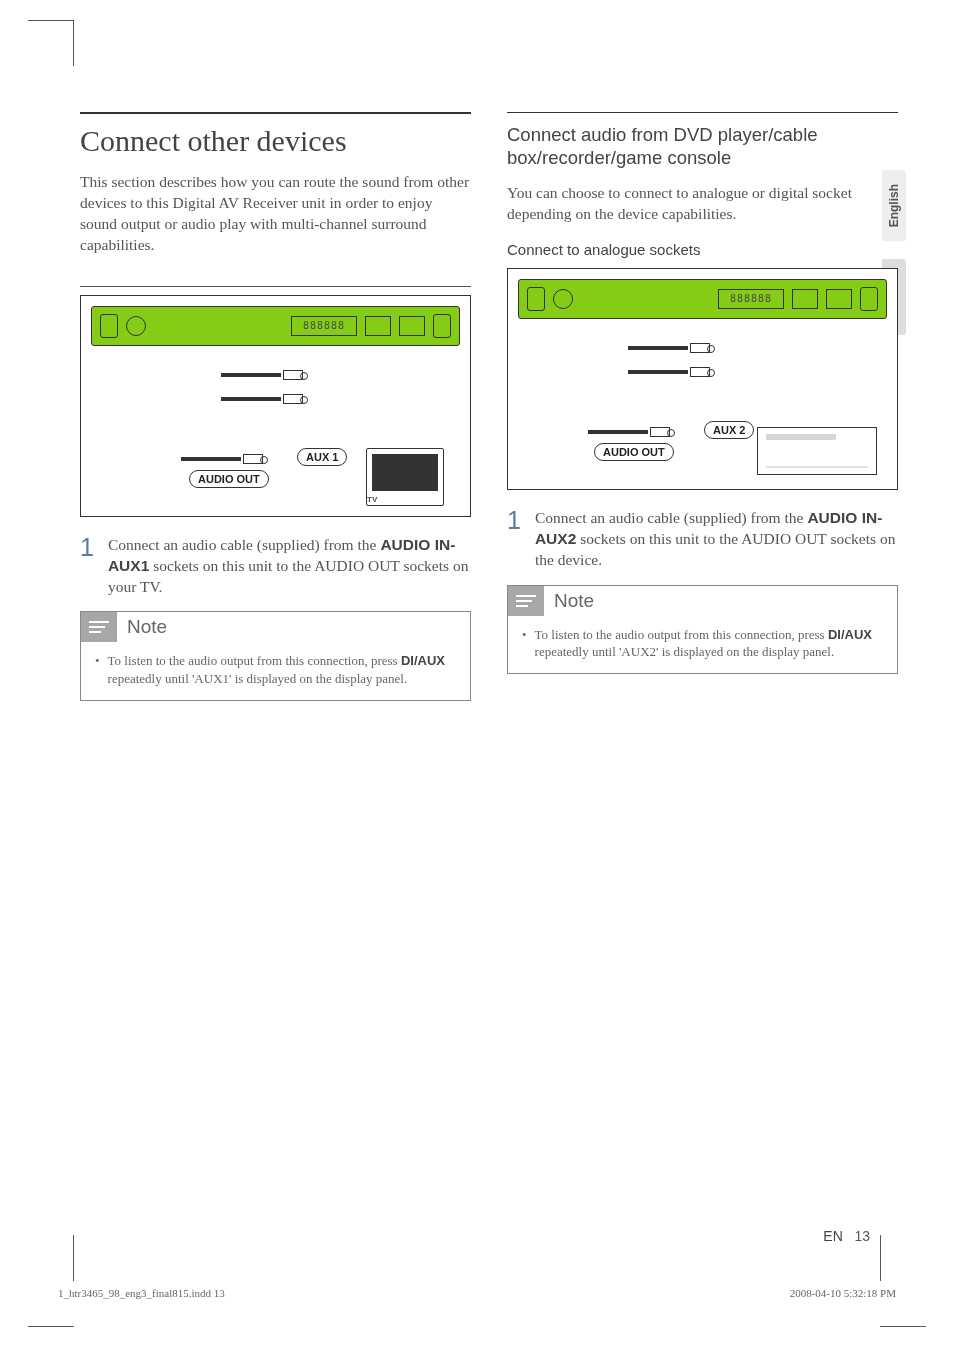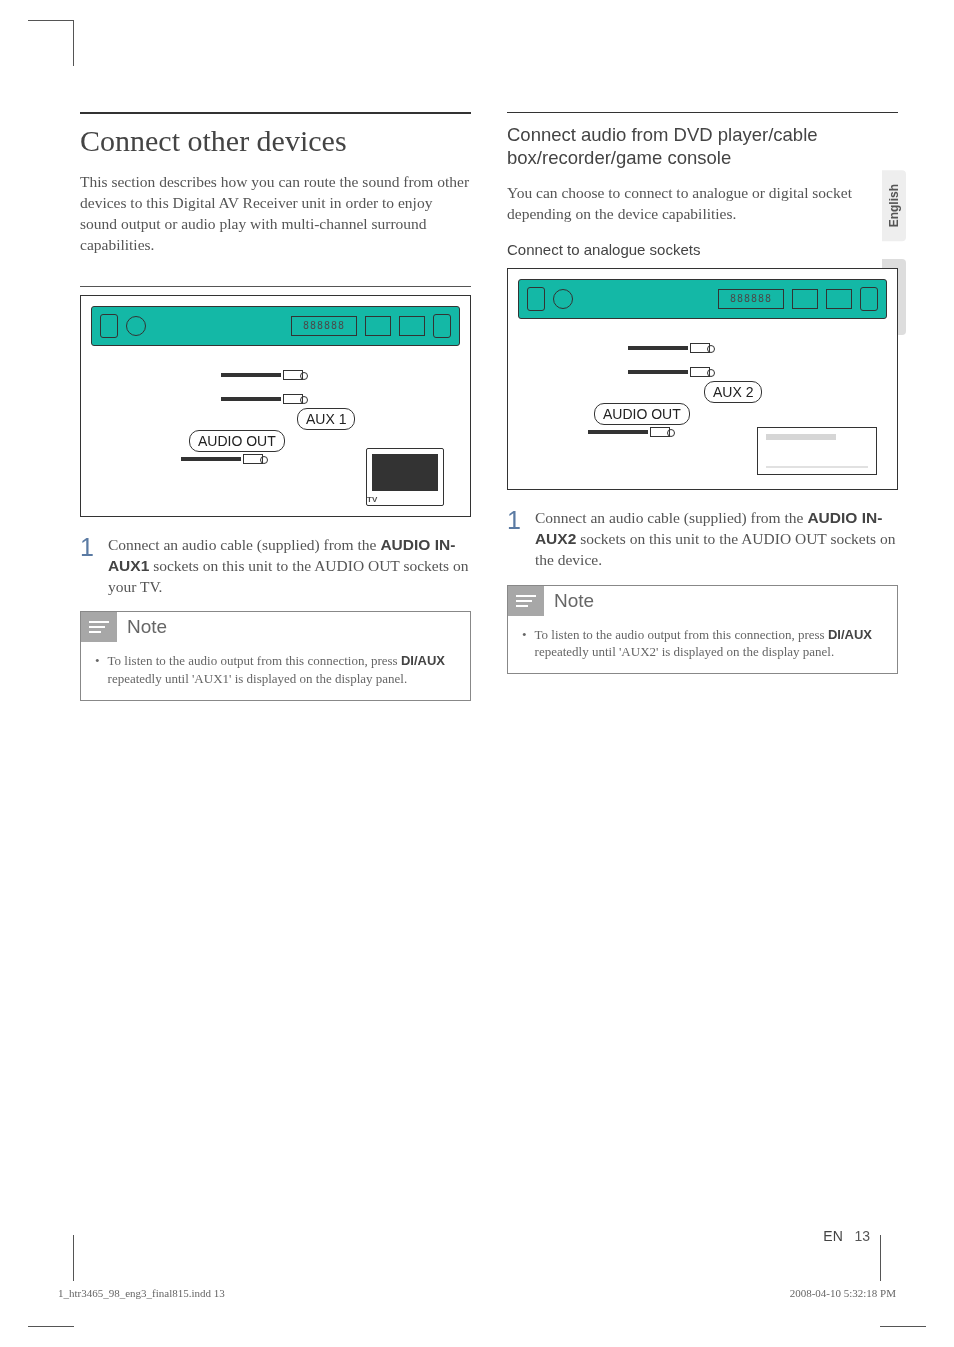--- a/index.html
+++ b/index.html
@@ -61,33 +61,33 @@
 
   .diagram {
     border: 1.5px solid #333;
     height: 222px;
     position: relative;
     background: #fff;
     margin-bottom: 18px;
   }
   .dev-bar {
     position:absolute; top:10px; left:10px; right:10px; height:40px;
-    border:1.4px solid #333; border-radius:3px; background:#14b8a6;
+    border:1.4px solid #333; border-radius:3px; background:#84cc16;
     display:flex; align-items:center; gap:8px; padding:0 8px;
   }
   .knob { width:18px; height:24px; border:1px solid #333; border-radius:3px; }
   .knob.round { width:20px; height:20px; border-radius:50%; }
   .seg { flex:0 0 auto; width:66px; height:20px; border:1px solid #333; font-family:monospace; font-size:10px; text-align:center; line-height:18px; letter-spacing:1px; }
   .btns { width:26px; height:20px; border:1px solid #333; }
   .spacer { flex:1; }
   .callout {
     position:absolute;
     border:1px solid #333; border-radius:10px;
-    background:#fff; font-family:Arial,sans-serif; font-size:14px; font-weight:normal;
-    padding:2px 8px; color:#222;
+    background:#fff; font-family:Arial,sans-serif; font-size:11px; font-weight:bold;
+    padding:2px 8px; color:#222;margin-top:40px;
   }
   .plug-row {
     position:absolute; height:14px; display:flex; align-items:center; gap:2px;
   }
   .plug-row .cable { width:60px; height:4px; background:#333; }
   .plug-row .jack { width:20px; height:10px; border:1px solid #333; background:#fff; position:relative; }
   .plug-row .jack::after { content:""; position:absolute; right:-6px; top:1px; width:6px; height:6px; border:1px solid #333; border-radius:50%; }
   .tv-box {
     position:absolute; width:78px; height:58px; border:1.5px solid #333; border-radius:2px; background:#fff;
   }

